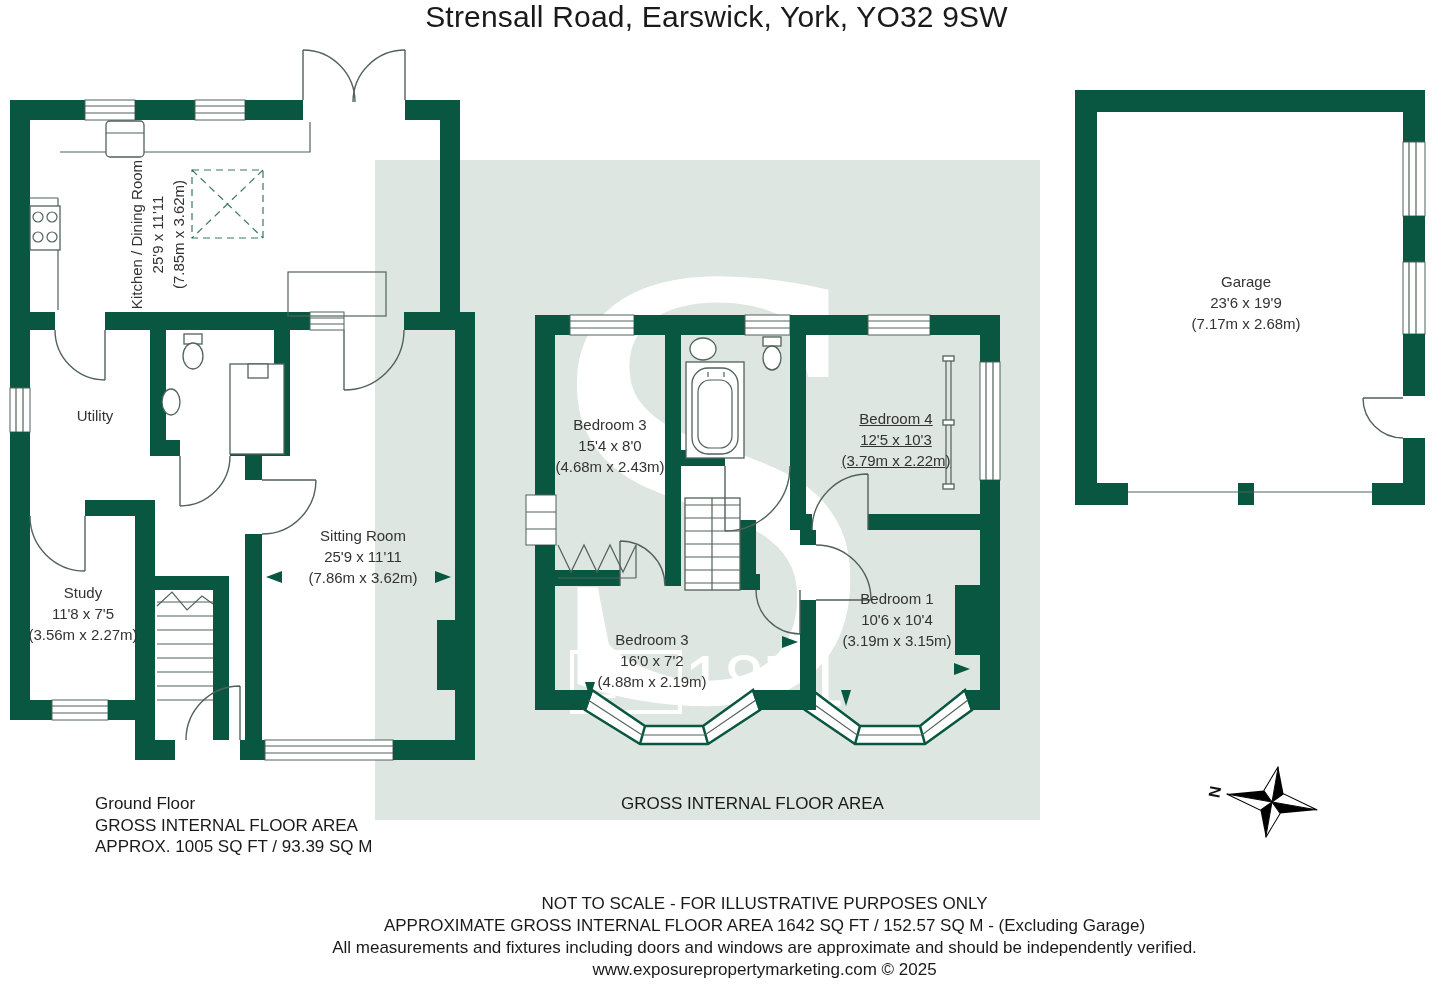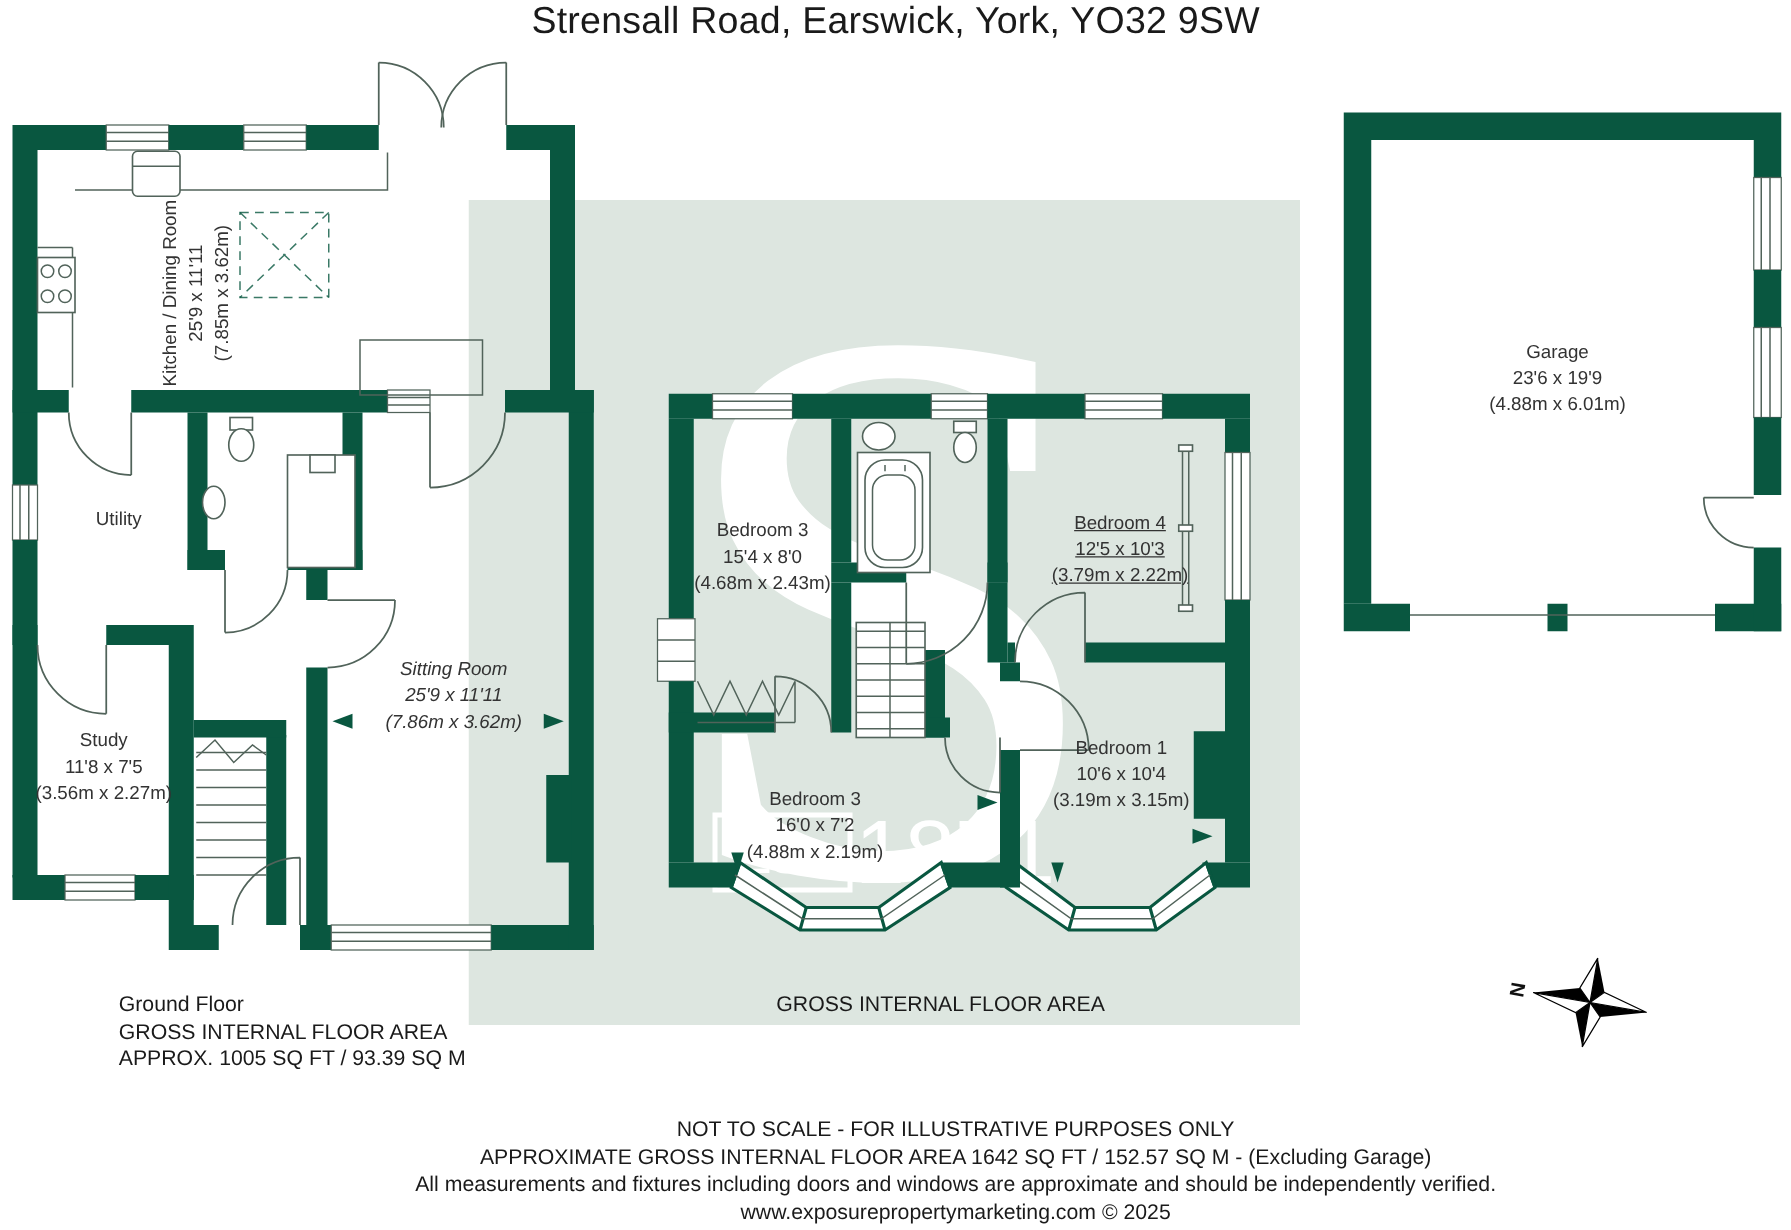--- a/index.html
+++ b/index.html
@@ -283,21 +283,21 @@
     <div>(7.85m x 3.62m)</div>
   </div>
   <div class="room-label" style="left:35px;top:405px;width:120px;">
     <div>Utility</div>
   </div>
   <div class="room-label" style="left:8px;top:582px;width:150px;">
     <div>Study</div>
     <div>11'8 x 7'5</div>
     <div>(3.56m x 2.27m)</div>
   </div>
-  <div class="room-label" style="left:273px;top:525px;width:180px;font-style:italic;">
+  <div class="room-label" style="left:273px;top:525px;width:180px;">
     <div>Sitting Room</div>
     <div>25'9 x 11'11</div>
     <div>(7.86m x 3.62m)</div>
   </div>
   <div class="room-label" style="left:520px;top:414px;width:180px;">
     <div>Bedroom 3</div>
     <div>15'4 x 8'0</div>
     <div>(4.68m x 2.43m)</div>
   </div>
   <div class="room-label" style="left:806px;top:408px;width:180px;text-decoration:underline;">
@@ -311,21 +311,21 @@
     <div>(4.88m x 2.19m)</div>
   </div>
   <div class="room-label" style="left:802px;top:588px;width:190px;">
     <div>Bedroom 1</div>
     <div>10'6 x 10'4</div>
     <div>(3.19m x 3.15m)</div>
   </div>
   <div class="room-label" style="left:1146px;top:271px;width:200px;">
     <div>Garage</div>
     <div>23'6 x 19'9</div>
-    <div>(4.88m x 6.01m)</div>
+    <div>(7.17m x 2.68m)</div>
   </div>
 
   <div class="floor-caption" style="left:95px;top:793px;width:302px;">
     <div>Ground Floor</div>
     <div>GROSS INTERNAL FLOOR AREA</div>
     <div>APPROX. 1005 SQ FT / 93.39 SQ M</div>
   </div>
   <div class="floor-caption" style="left:621px;top:793px;width:302px;">
     <div>GROSS INTERNAL FLOOR AREA</div>
   </div>

